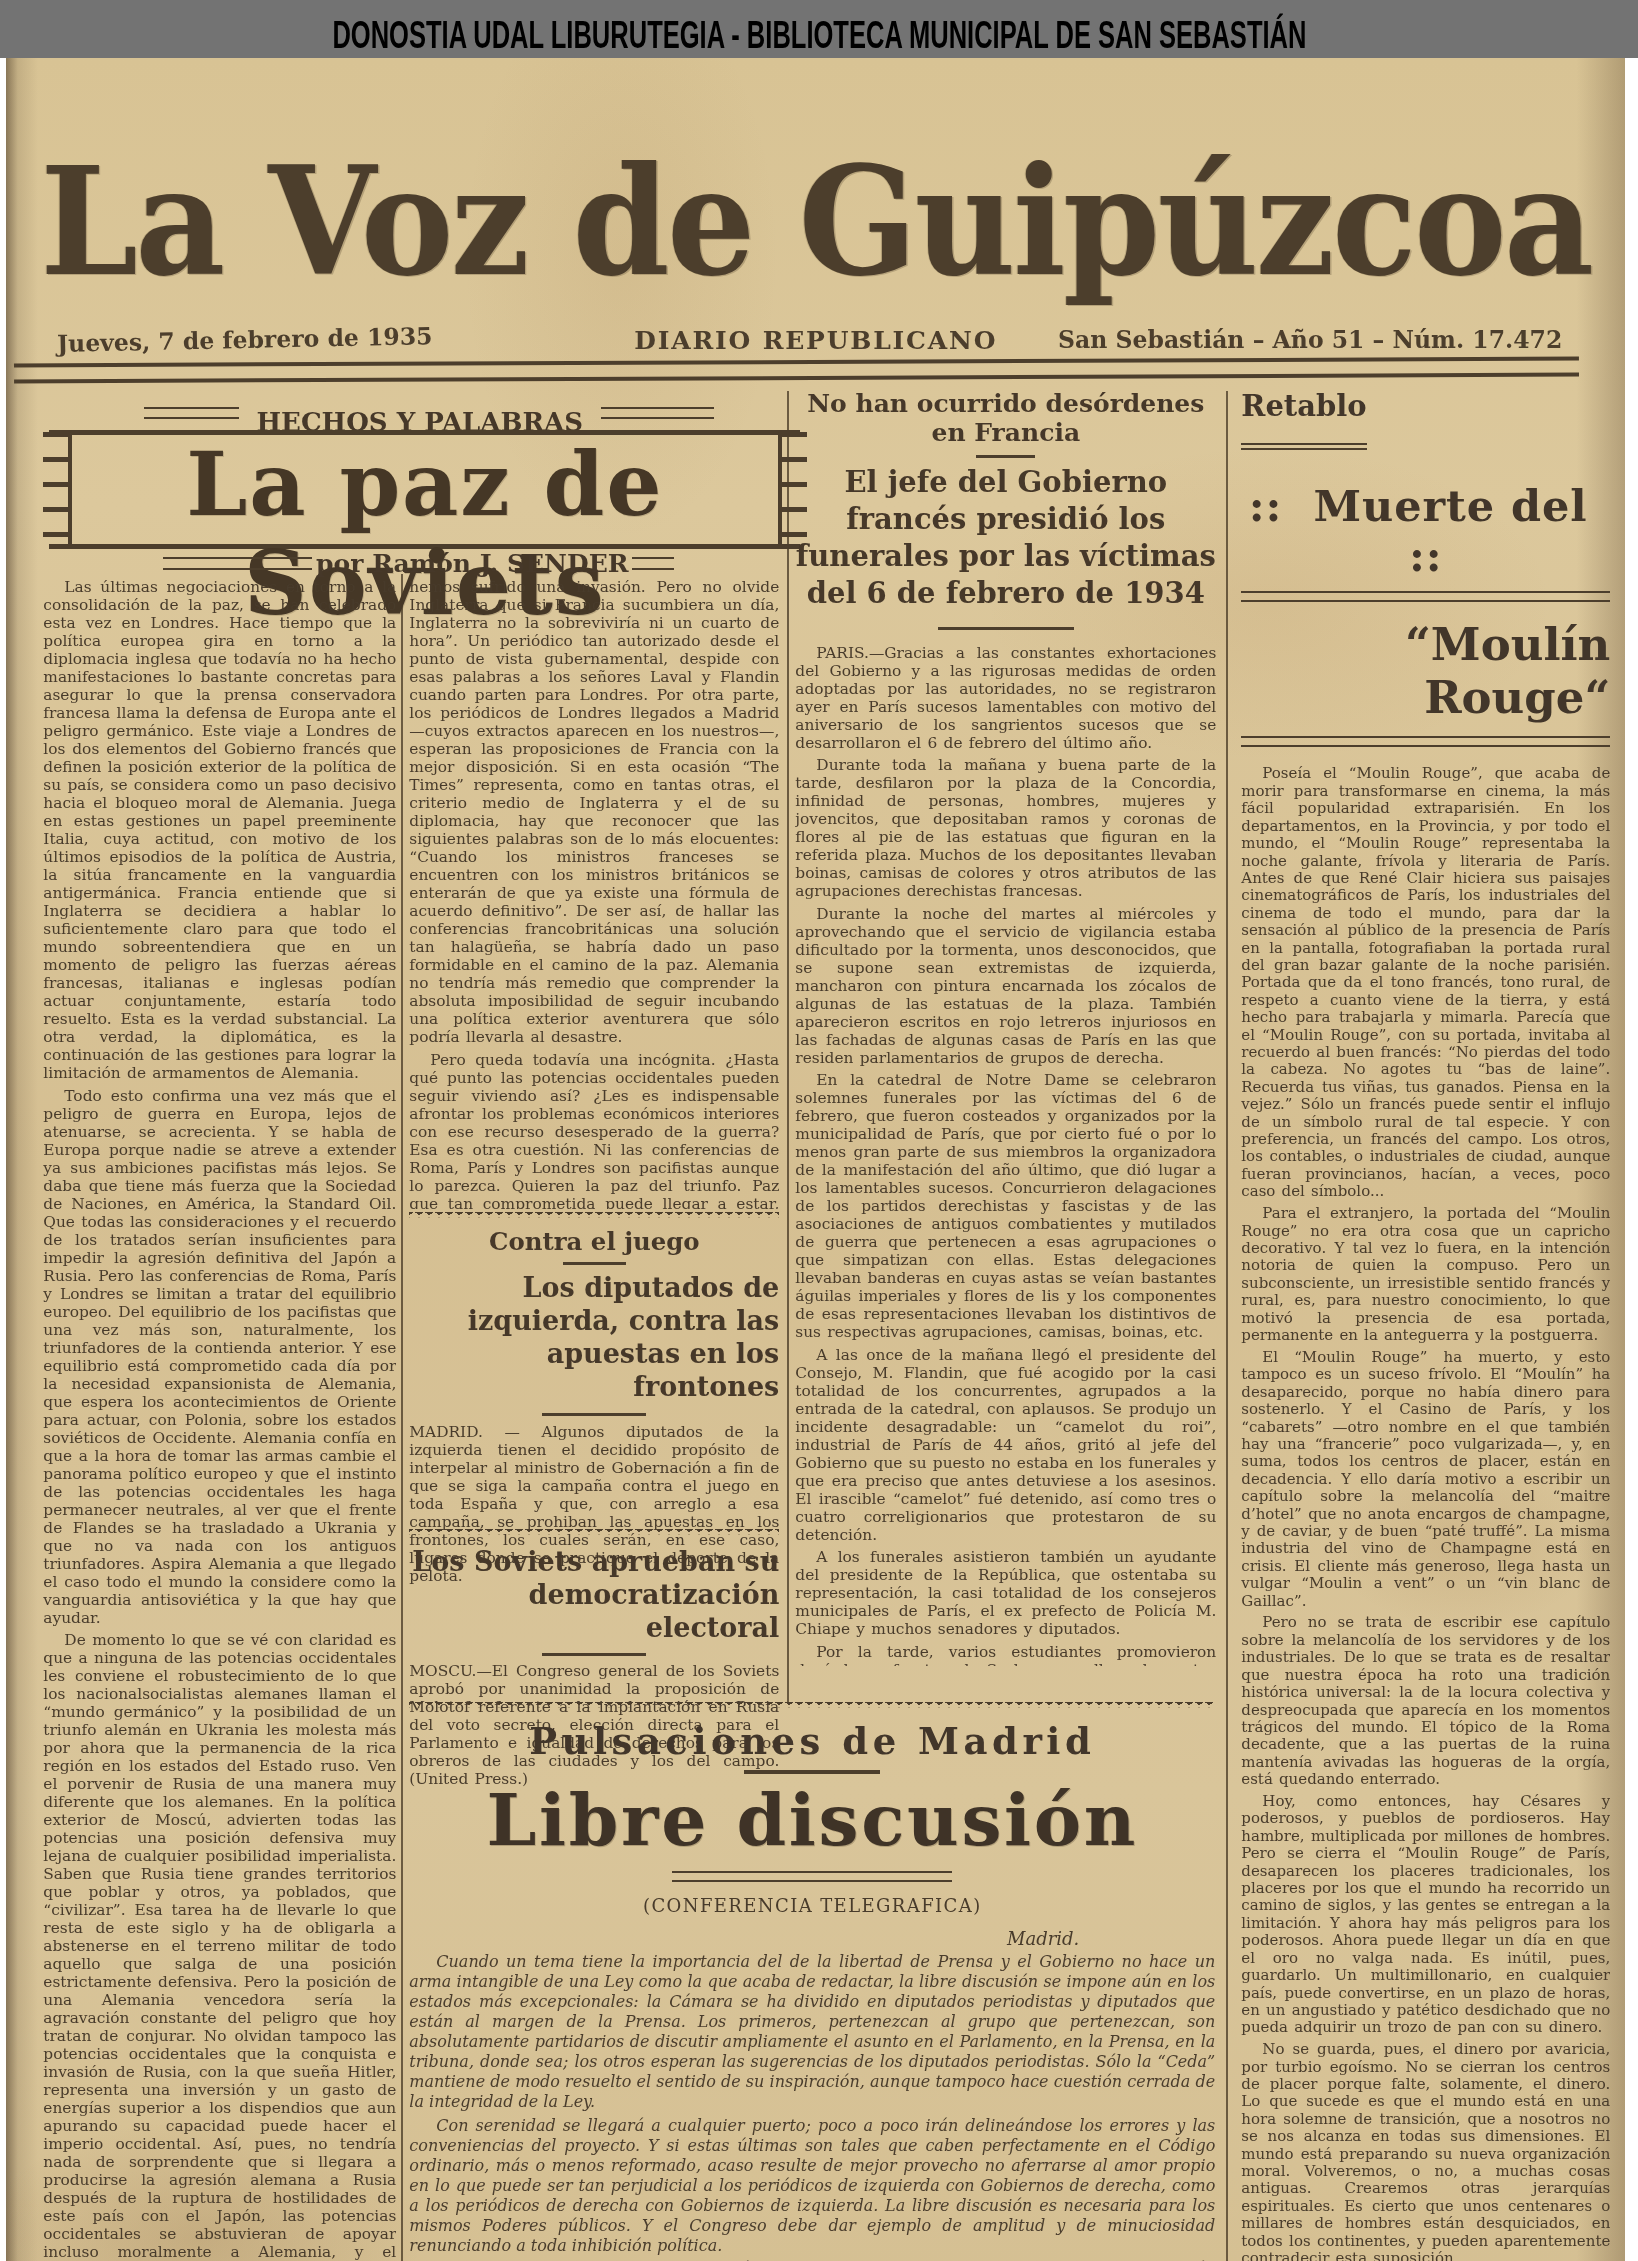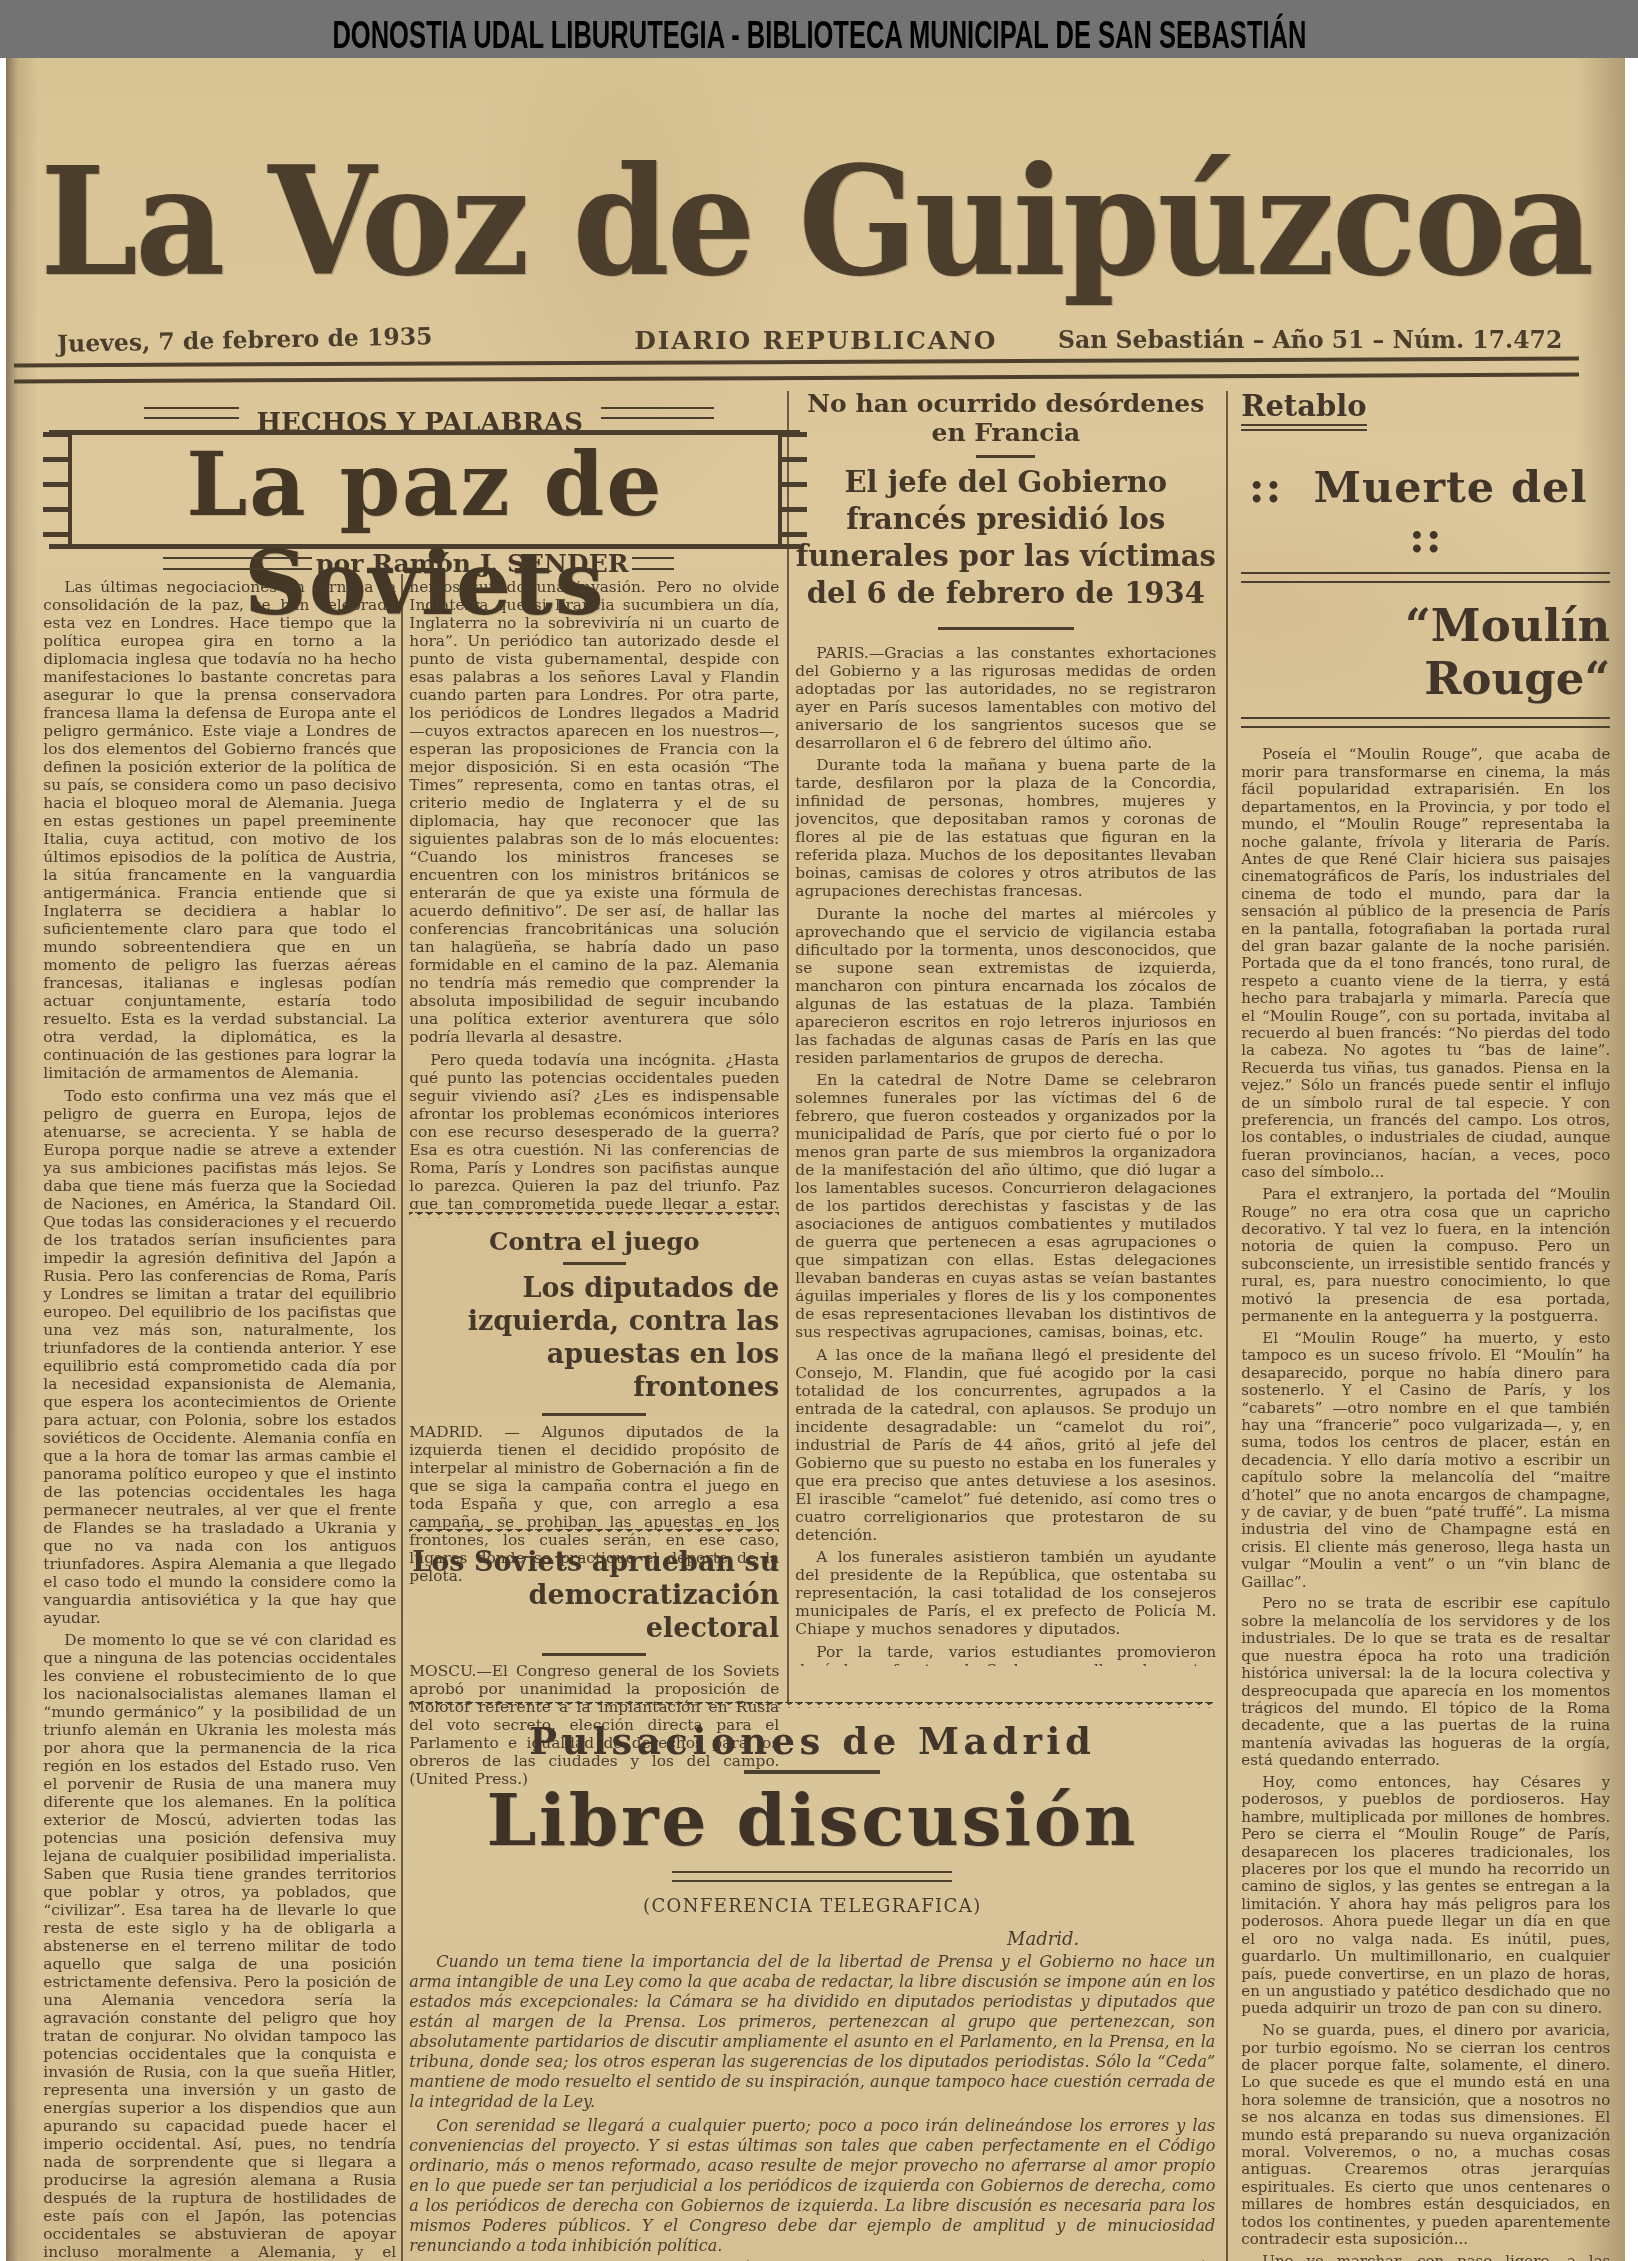--- a/index.html
+++ b/index.html
@@ -73,21 +73,21 @@
   .headline-sub{font-size:27px;line-height:33px;text-align:right;font-weight:bold;color:#463829;}
   .kicker-sm{font-size:24.4px;text-align:center;font-weight:bold;color:#463829;}
   
   .puls-header{font-size:37px;font-weight:bold;text-align:center;color:#42362a;letter-spacing:4.5px;}
   .libre-headline{font-size:71px;font-weight:bold;text-align:center;color:#3f3327;letter-spacing:2.7px;line-height:77px;text-shadow:0.9px 0.9px 0 rgba(60,45,25,.25);}
   .conf{font-size:18px;text-align:center;letter-spacing:1.4px;color:#483b2b;}
   .madrid-dl{font-size:18px;font-style:italic;text-align:right;color:#483b2b;}
   .italictext{font-style:italic;font-size:16px;line-height:20px;text-align:justify;color:#4a3d2d;overflow:hidden;}
   .italictext .para{margin:0 0 3.6px 0;text-indent:27px;}
   
-  .retablo-label{display:inline-block;font-size:29px;font-weight:bold;color:#42362a;border-bottom:7.2px double #4c3e2c;padding-bottom:1px;}
+  .retablo-label{display:inline-block;font-size:29px;font-weight:bold;color:#42362a;border-bottom:7.2px double #4c3e2c;padding-bottom:20px;}
   .muerte{font-size:43px;font-weight:bold;text-align:center;color:#42362a;letter-spacing:0.9px;}
   .moulin{font-size:45px;font-weight:bold;text-align:right;color:#42362a;}
 </style>
 </head>
 <body>
 
 <div class="stamp-band">
   <span class="stamp-text">DONOSTIA UDAL LIBURUTEGIA - BIBLIOTECA MUNICIPAL DE SAN SEBASTIÁN</span>
 </div>
 

